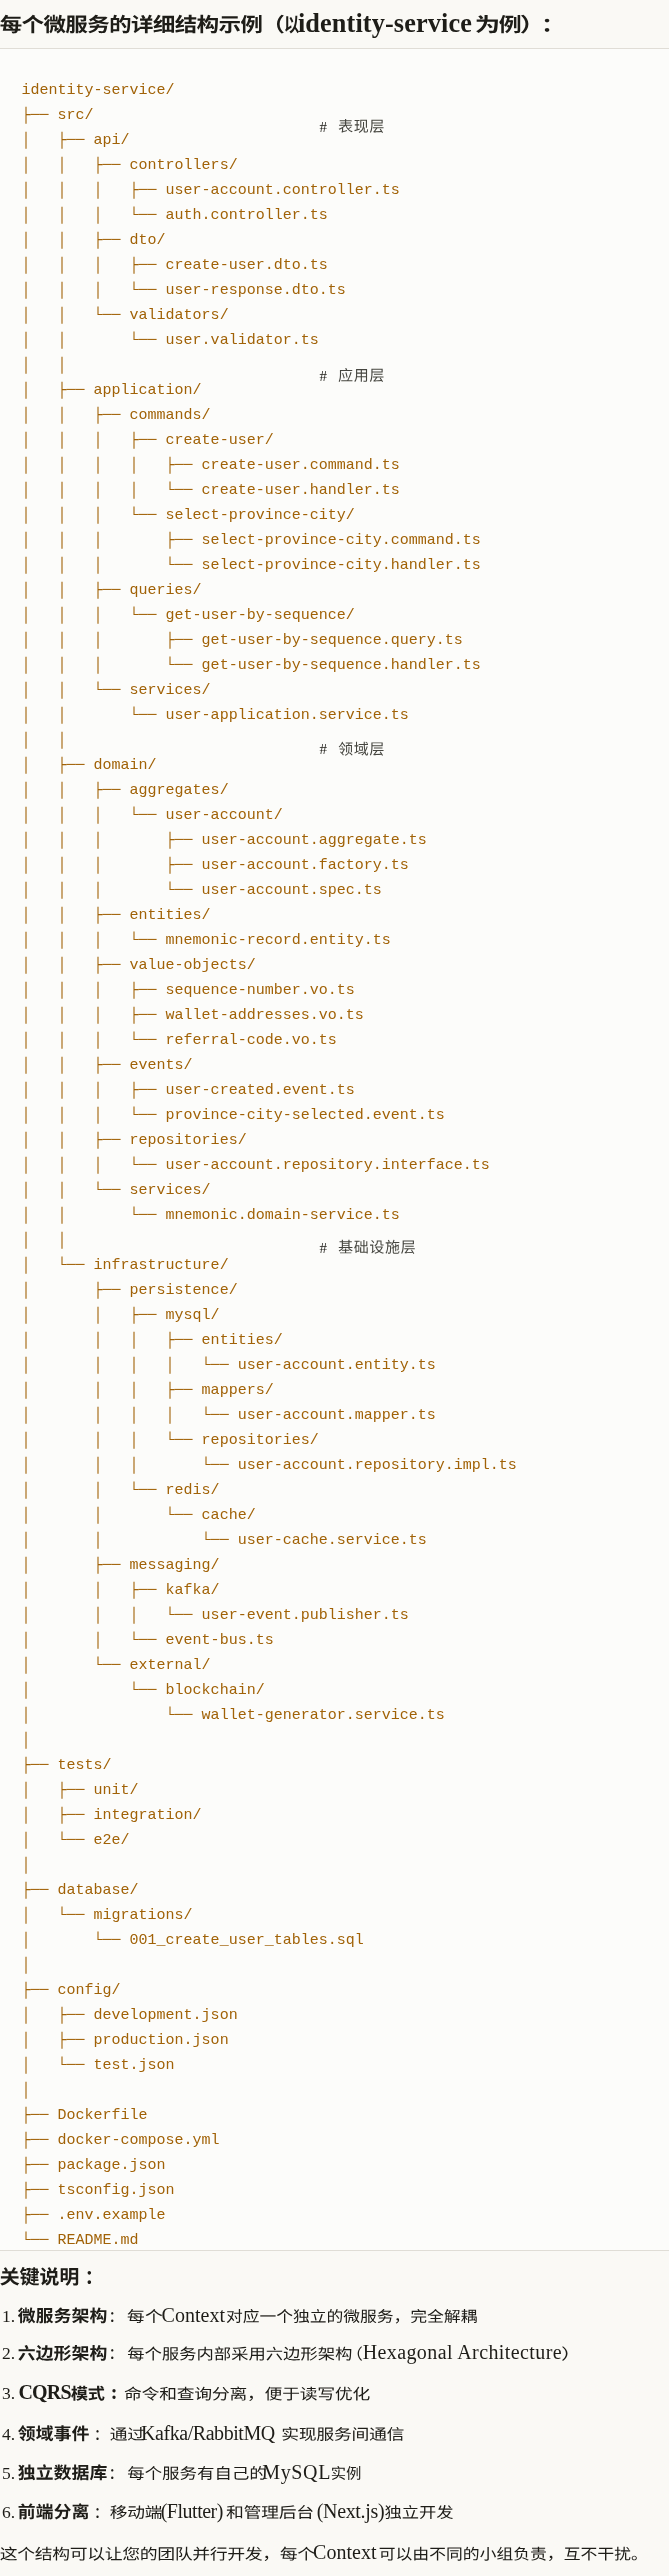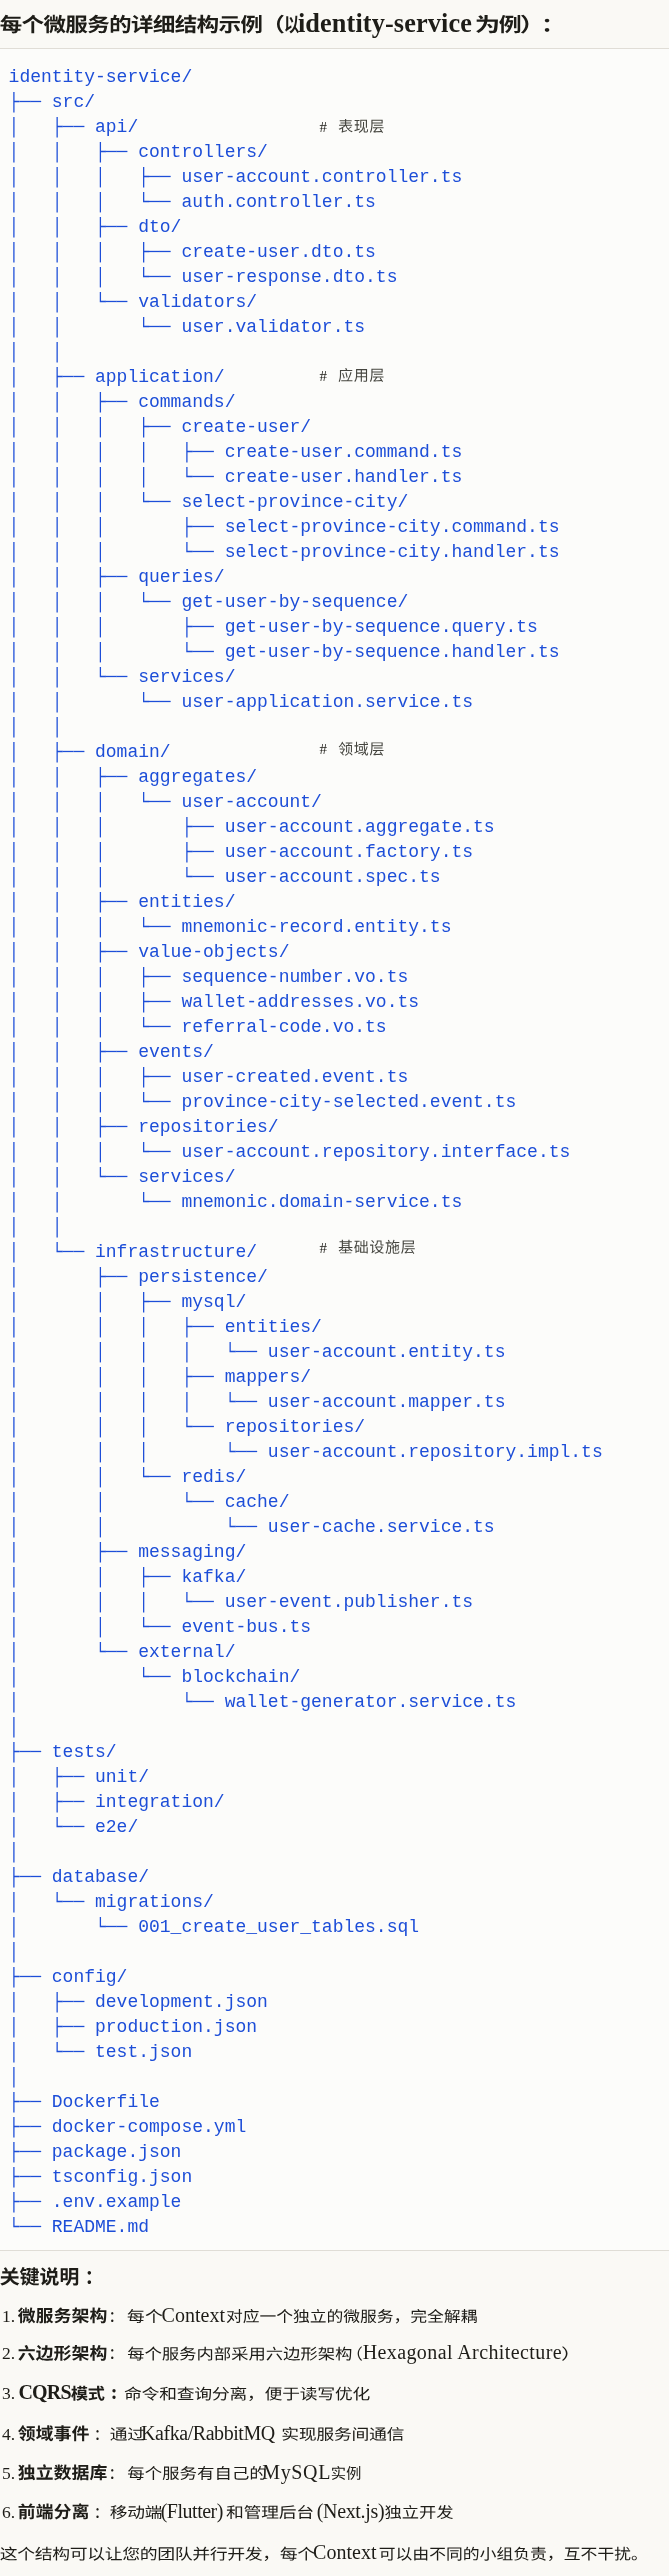--- a/index.html
+++ b/index.html
@@ -1,16 +1,16 @@
 <!DOCTYPE html>
 <html style="font-size:10px"><head><meta charset="utf-8"><style>
 html,body{margin:0;padding:0}
 #page{position:relative;width:669px;height:2576px;background:#faf9f5;overflow:hidden}
 #code{position:absolute;left:0;top:48px;width:669px;height:2203px;background:#fcfcfa;border-top:1.3px solid #e0ddd6;border-bottom:1.3px solid #e0ddd6;box-sizing:border-box}
-pre{position:absolute;left:8.6px;top:15.5px;margin:0;font-family:"Liberation Mono",monospace;font-size:18px;line-height:25px;color:#1d4ed8}
+pre{position:absolute;left:8.6px;top:15.5px;margin:13px;font-family:"Liberation Mono",monospace;font-size:15px;line-height:25px;color:#a16207}
 svg text{font-family:"Liberation Serif",serif;fill:#1e1d18}
 </style></head><body>
 <div id="page">
 <div id="code">
       <pre>identity-service/
 ├── src/
 │   ├── api/
 │   │   ├── controllers/
 │   │   │   ├── user-account.controller.ts
 │   │   │   └── auth.controller.ts

